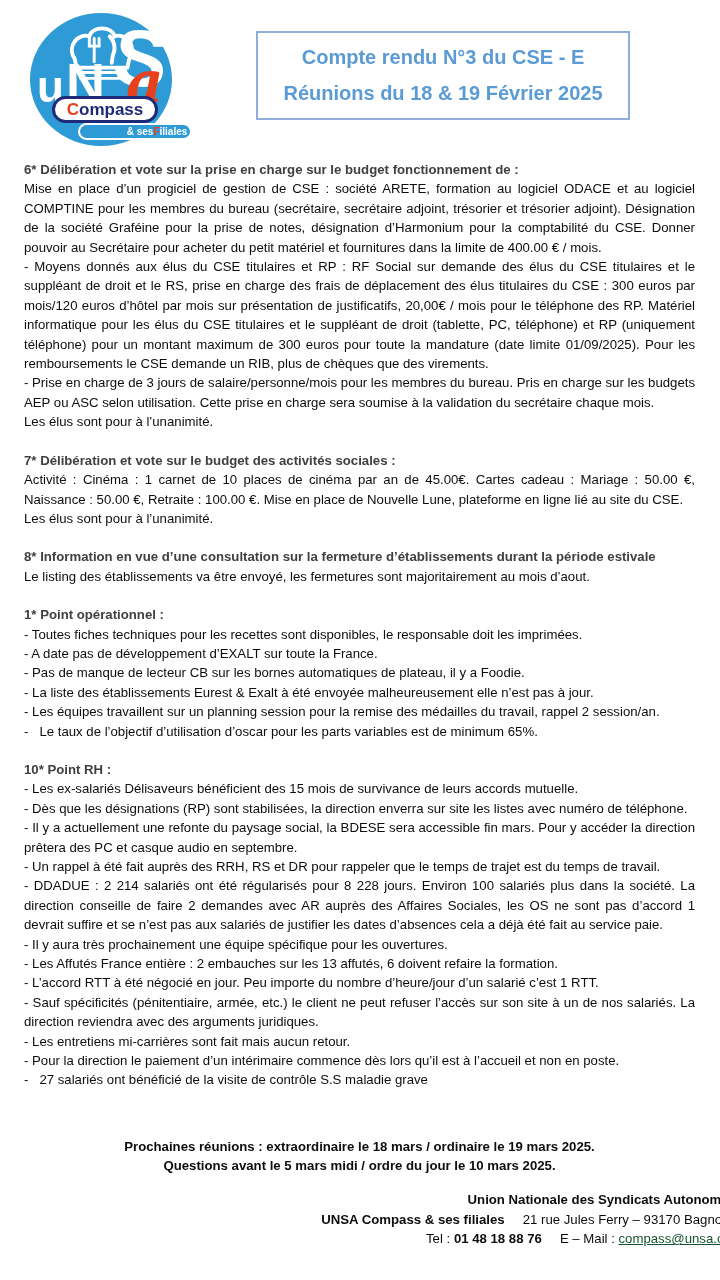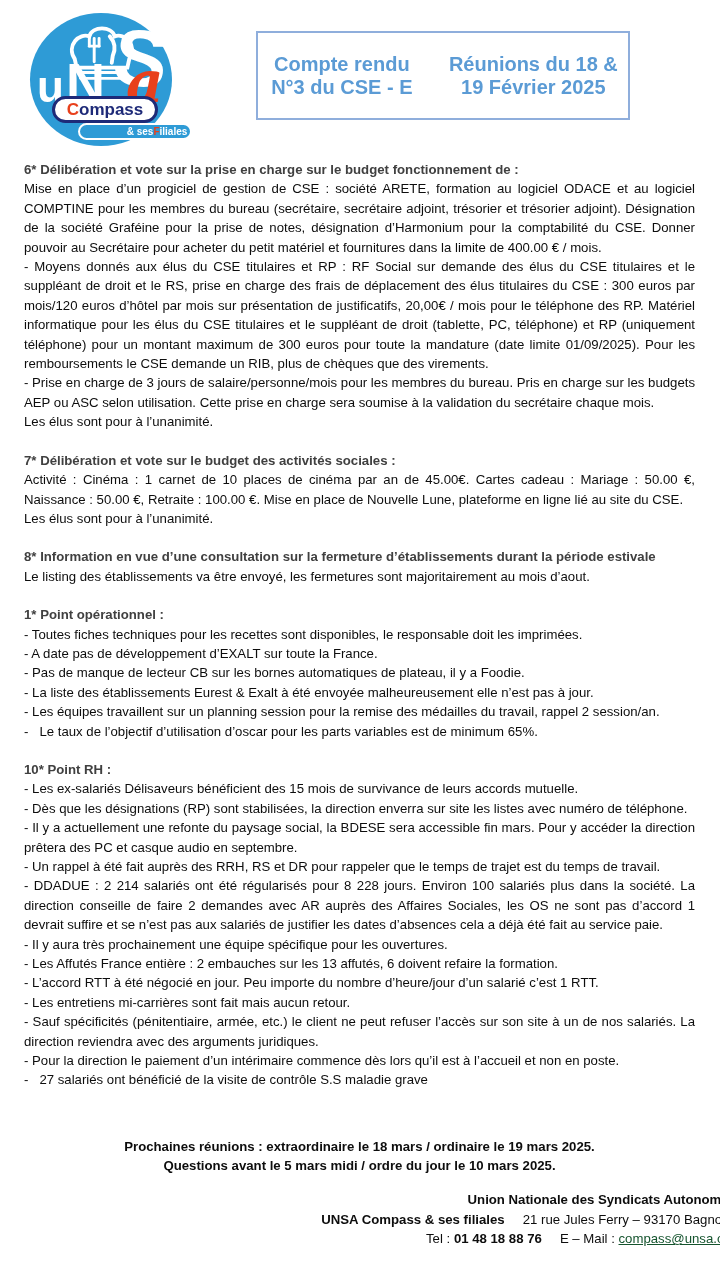--- a/index.html
+++ b/index.html
@@ -28,21 +28,21 @@
                   border:3px solid #1E2A78; border-radius:14px; font-size:17px; color:#1E2A78; }
   .pill-filiales { left:48px; top:110px; width:66px; height:13px; background:#2E9BD6;
                    border:2px solid #fff; border-radius:9px; font-size:10px; color:#fff;padding-left:44px; }
   .red { color:#E8401C; }
   .hat-svg { position:absolute; left:32px; top:8px; width:80px; height:62px; }
 
   
   .titlebox {
     position:absolute; left:256px; top:31px; width:374px; height:89px;
     border:2px solid #8FAEDC; box-sizing:border-box;
-    display:flex; flex-direction:row; align-items:center; justify-content:center; gap:13px;
+    display:flex; flex-direction:column; align-items:center; justify-content:center; gap:13px;
     color:#5B9BD5; font-weight:bold; font-size:20px; text-align:center;
   }
 
   
   main { position:absolute; top:160px; left:24px; width:671px; font-size:13.2px; line-height:19.4px; color:#0d0d0d; }
   main p { margin:0; text-align:justify; }
   .shead { margin:19px 0 0 0; font-size:13.2px; line-height:19.4px; font-weight:bold; color:#404040; }
   section:first-child .shead { margin-top:0; }
 
   .closing { margin-top:47px; text-align:center; font-weight:bold; }
@@ -129,22 +129,22 @@
     <section>
       <h2 class="shead">10* Point RH :</h2>
       <p>- Les ex-salariés Délisaveurs bénéficient des 15 mois de survivance de leurs accords mutuelle.</p>
       <p>- Dès que les désignations (RP) sont stabilisées, la direction enverra sur site les listes avec numéro de téléphone.</p>
       <p>- Il y a actuellement une refonte du paysage social, la BDESE sera accessible fin mars. Pour y accéder la direction prêtera des PC et casque audio en septembre.</p>
       <p>- Un rappel à été fait auprès des RRH, RS et DR pour rappeler que le temps de trajet est du temps de travail.</p>
       <p>- DDADUE : 2 214 salariés ont été régularisés pour 8 228 jours. Environ 100 salariés plus dans la société. La direction conseille de faire 2 demandes avec AR auprès des Affaires Sociales, les OS ne sont pas d’accord 1 devrait suffire et se n’est pas aux salariés de justifier les dates d’absences cela a déjà été fait au service paie.</p>
       <p>- Il y aura très prochainement une équipe spécifique pour les ouvertures.</p>
       <p>- Les Affutés France entière : 2 embauches sur les 13 affutés, 6 doivent refaire la formation.</p>
       <p>- L’accord RTT à été négocié en jour. Peu importe du nombre d’heure/jour d’un salarié c’est 1 RTT.</p>
+      <p>- Sauf spécificités (pénitentiaire, armée, etc.) le client ne peut refuser l’accès sur son site à un de nos salariés. La direction reviendra avec des arguments juridiques.</p>
       <p>- Les entretiens mi-carrières sont fait mais aucun retour.</p>
-      <p>- Sauf spécificités (pénitentiaire, armée, etc.) le client ne peut refuser l’accès sur son site à un de nos salariés. La direction reviendra avec des arguments juridiques.</p>
       <p>- Pour la direction le paiement d’un intérimaire commence dès lors qu’il est à l’accueil et non en poste.</p>
       <p>-&nbsp;&nbsp;&nbsp;27 salariés ont bénéficié de la visite de contrôle S.S maladie grave</p>
     </section>
 
     <div class="closing">
       <p>Prochaines réunions : extraordinaire le 18 mars / ordinaire le 19 mars 2025.</p>
       <p>Questions avant le 5 mars midi / ordre du jour le 10 mars 2025.</p>
     </div>
 
   </main>

